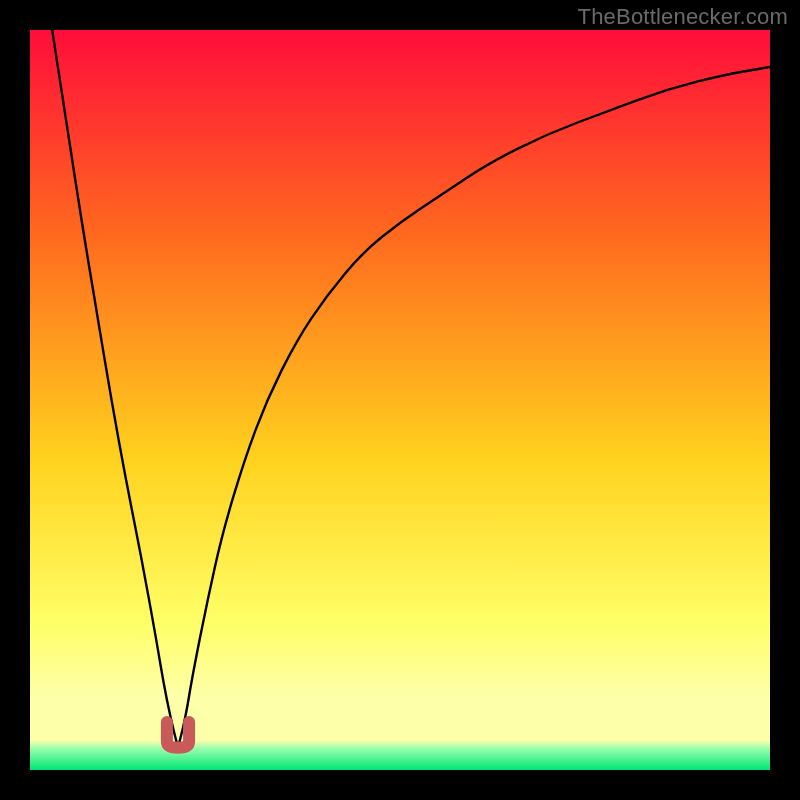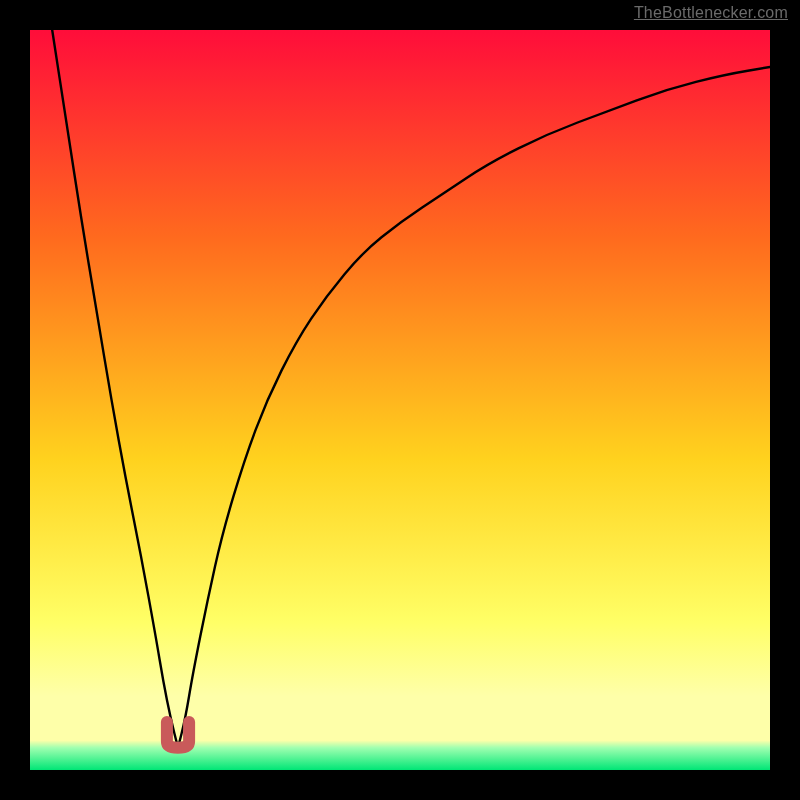--- a/index.html
+++ b/index.html
@@ -24,25 +24,24 @@
     left: 0;
     top: 0;
     width: 740px;
     height: 740px;
   }
   .attribution {
     position: absolute;
     top: 4px;
     right: 12px;
     color: #6a6a6a;
-    font-size: 16px;
+    font-size: 22px;
     font-weight: 500;
     letter-spacing: 0.2px;
     z-index: 20;
-    text-decoration: underline;
   }
 </style>
 </head>
 <body>
 
 <div class="attribution">TheBottlenecker.com</div>
 
 <div class="frame">
 
   <svg class="plot" viewBox="0 0 740 740" preserveAspectRatio="none">

